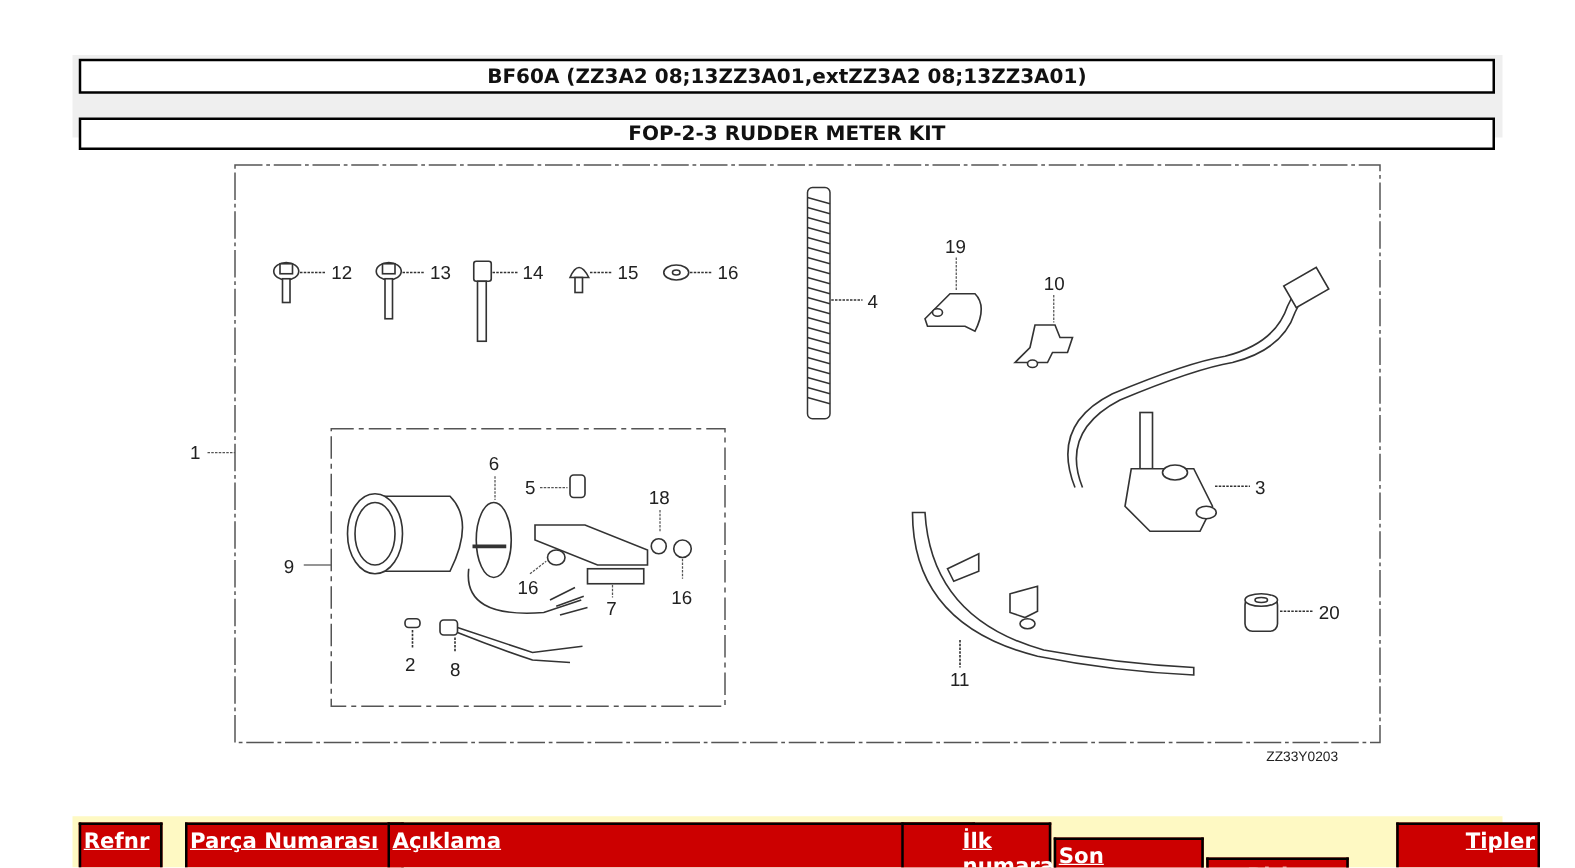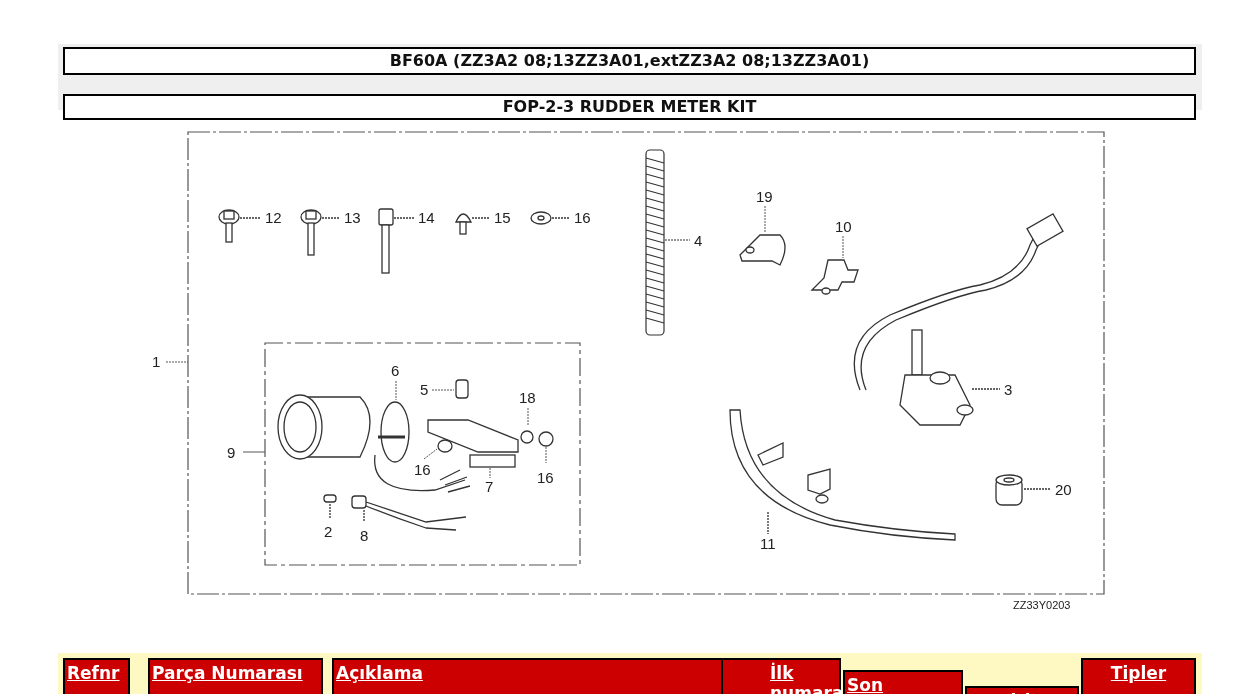--- a/index.html
+++ b/index.html
@@ -15,21 +15,21 @@
     .diagram { position: absolute; left: 130px; top: 120px; width: 1000px; height: 500px; }
     .diagram svg text { font-family: "Liberation Sans", sans-serif; font-size: 15px; fill: #222; }
     .diagram svg .code { font-size: 11px; }
     .table-wrap { position: absolute; left: 58px; top: 653px; width: 1144px; height: 41px;
                   background: #fef9c3; }
     .th { position: absolute; top: 5px; height: 36px; background: #cc0000;
           border: 2px solid #000; border-bottom: none; box-sizing: border-box;
           font-weight: bold; font-size: 17px; color: #fff; padding-top: 3px; padding-left: 2px; }
     .th a { color: #fff; text-decoration: underline; cursor: pointer; }
     .th.center { text-align: center; margin-top: 28px; }
-    .th.right { text-align: center; padding-right: 2px; }
+    .th.right { text-align: right; padding-right: 2px; margin-left: 36px; }
   </style>
 </head>
 <body>
 
 <div class="header-wrap">
   <div class="hbox t1">BF60A (ZZ3A2 08;13ZZ3A01,extZZ3A2 08;13ZZ3A01)</div>
   <div class="hbox t2">FOP-2-3 RUDDER METER KIT</div>
 </div>
 
 <div class="diagram">
@@ -173,21 +173,21 @@
   </svg>
 </div>
 
 <div class="table-wrap">
   <div class="th" style="left:5px;width:67px;">
     <a>Refnr</a>
   </div>
   <div class="th" style="left:74px;width:175px;margin-left:16px;">
     <a>Parça Numarası</a>
   </div>
-  <div class="th" style="left:252px;width:470px;margin-left:22px;">
+  <div class="th" style="left:252px;width:470px;">
     <a>Açıklama</a>
   </div>
   <div class="th" style="left:663px;width:120px;padding-left:47px;">
     <a>İlk numara</a>
   </div>
   <div class="th" style="left:785px;width:120px;margin-top:12px;">
     <a>Son</a>
   </div>
   <div class="th center" style="left:907px;width:114px;">
     <a>Birim</a>

